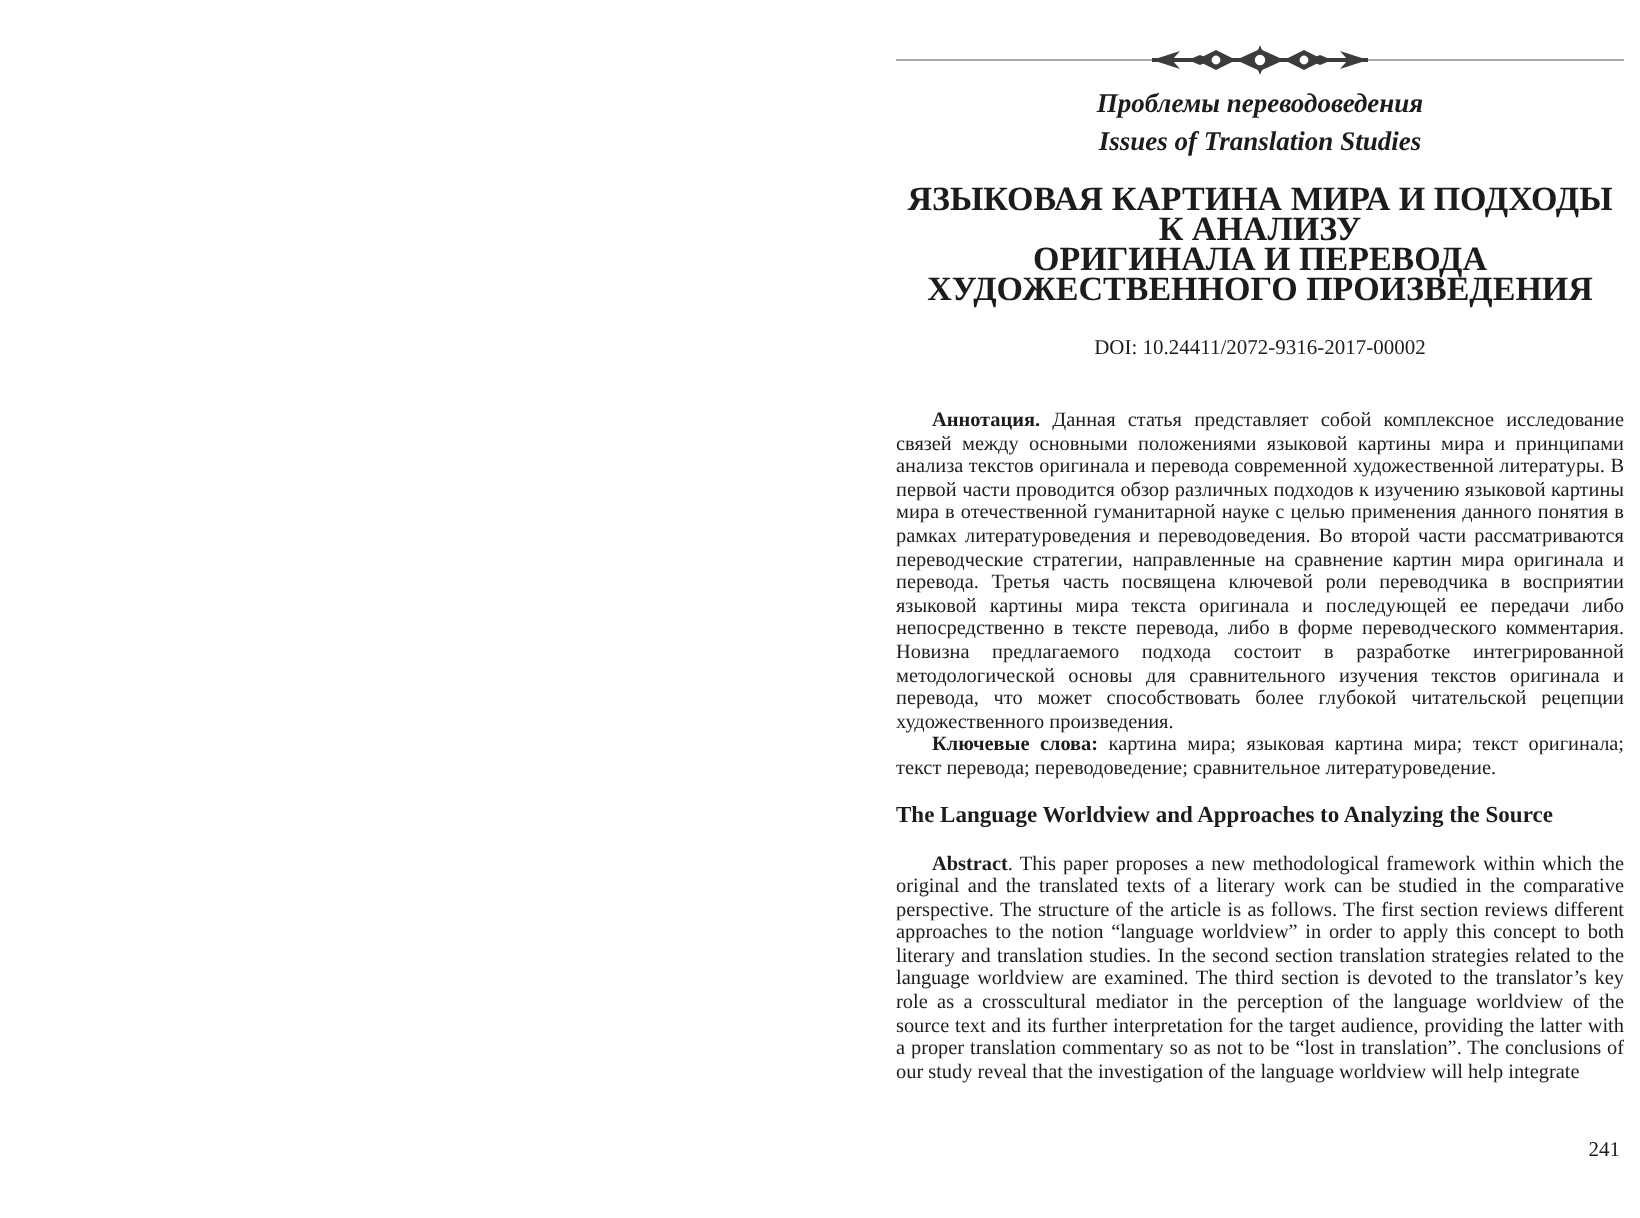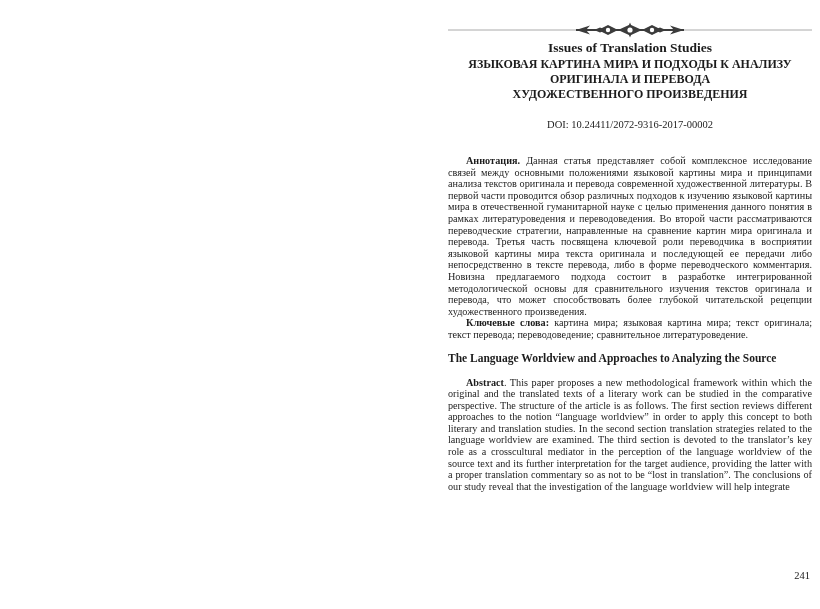--- a/index.html
+++ b/index.html
@@ -30,33 +30,35 @@
     text-align: center;
     font-weight: bold;
     font-style: italic;
     font-size: 13.5px;
     line-height: 18px;
   }
   .series-title-en {
     margin-top: 1px;
     text-align: center;
     font-weight: bold;
+    font-style: italic;
     font-size: 13.5px;
     line-height: 18px;
   }
   .author-ru {
     margin-top: 23px;
     text-align: center;
     font-size: 11px;
     line-height: 14px;
   }
   .title-ru {
+    margin-top: 12px;
     text-align: center;
     font-weight: bold;
-    font-size: 12px;
+    font-size: 17px;
     line-height: 15px;
   }
   .doi-line {
     margin-top: 16px;
     text-align: center;
     font-size: 10.5px;
     line-height: 13px;
   }
   .body-para {
     margin-top: 24px;
@@ -116,20 +118,21 @@
           <path d="M218 8 L212 5.5 L206 8 L212 10.5 Z"></path>
           <path d="M170 8 L182 2.5 L194 8 L182 13.5 Z"></path>
           <path d="M182 0.5 L185 8 L182 15.5 L179 8 Z"></path>
           <circle cx="160" cy="8" r="2.2" fill="#ffffff"></circle>
           <circle cx="204" cy="8" r="2.2" fill="#ffffff"></circle>
           <circle cx="182" cy="8" r="2.6" fill="#ffffff"></circle>
         </g>
       </svg>
     </div>
 
+    <div class="series-title-ru">Проблемы переводоведения</div>
     <div class="series-title-en">Issues of Translation Studies</div>
 
 
     <div class="title-ru">
       <div>ЯЗЫКОВАЯ КАРТИНА МИРА И ПОДХОДЫ К АНАЛИЗУ</div>
       <div>ОРИГИНАЛА И ПЕРЕВОДА</div>
       <div>ХУДОЖЕСТВЕННОГО ПРОИЗВЕДЕНИЯ</div>
     </div>
 
     <div class="doi-line">DOI: 10.24411/2072-9316-2017-00002</div>

